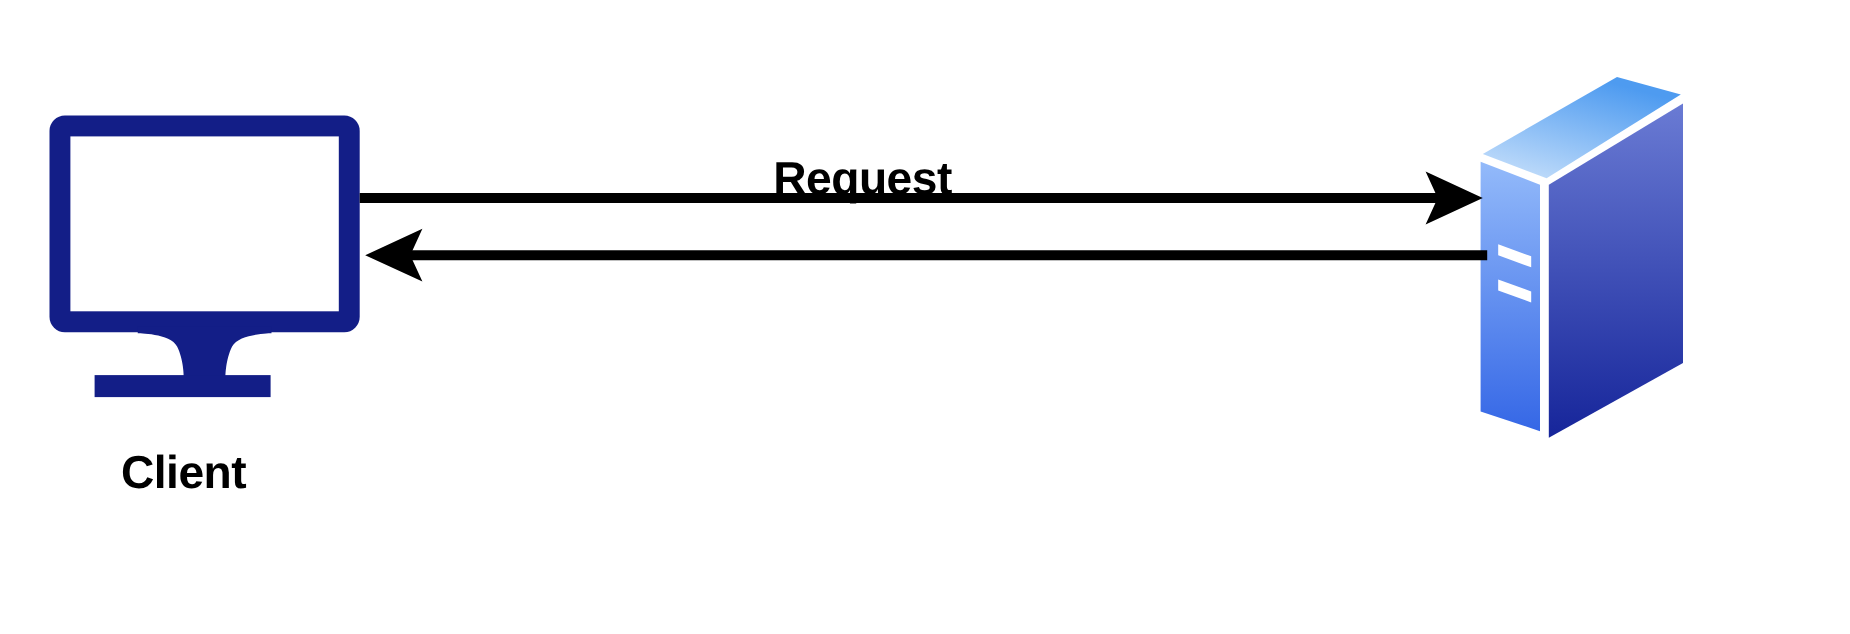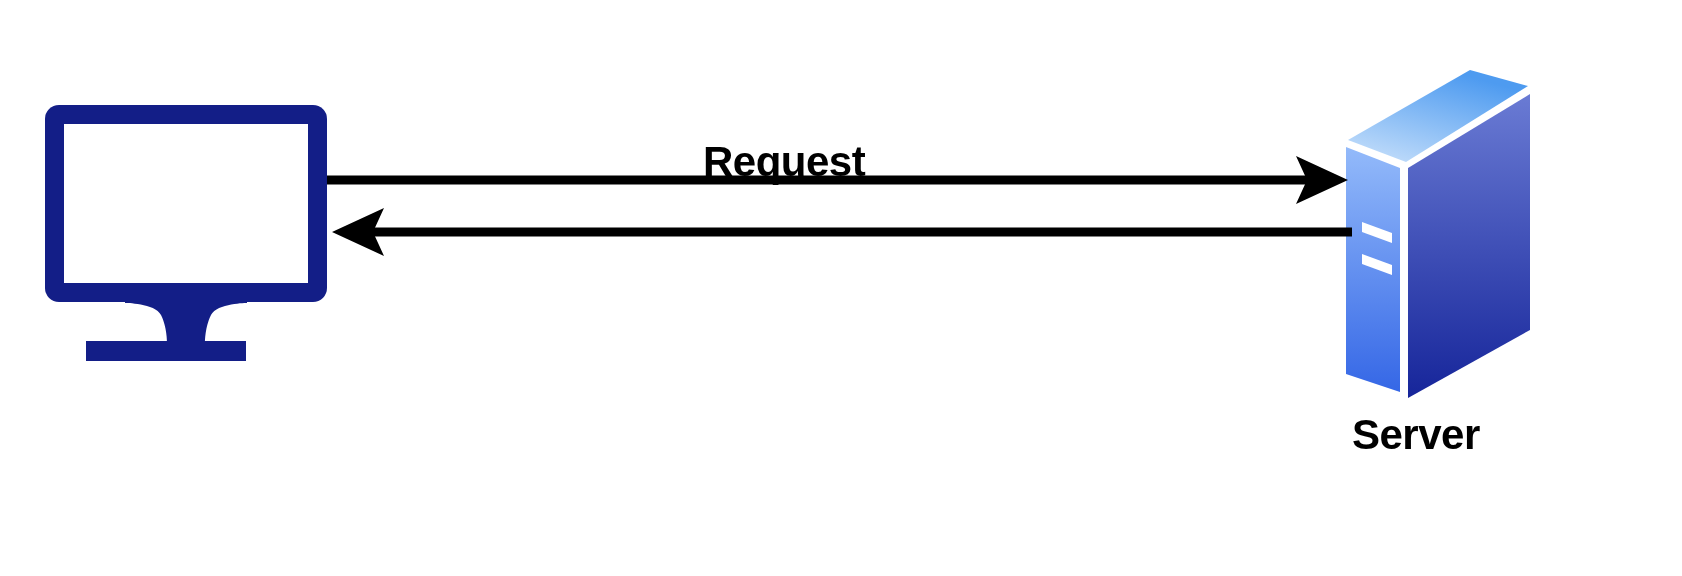--- a/index.html
+++ b/index.html
@@ -165,16 +165,16 @@
 
     <g>
       <line x1="1352" y1="232" x2="363" y2="232" stroke="#000000" stroke-width="9"></line>
       <polygon points="332,232 384,208 373,232 384,256" fill="#000000"></polygon>
     </g>
   </svg>
 
   <div class="label label-request">Request</div>
 
 
+  <div class="label label-client">Client</div>
 
-  <div class="label label-server">Server</div>
 
 </div>
 
 </body></html>

